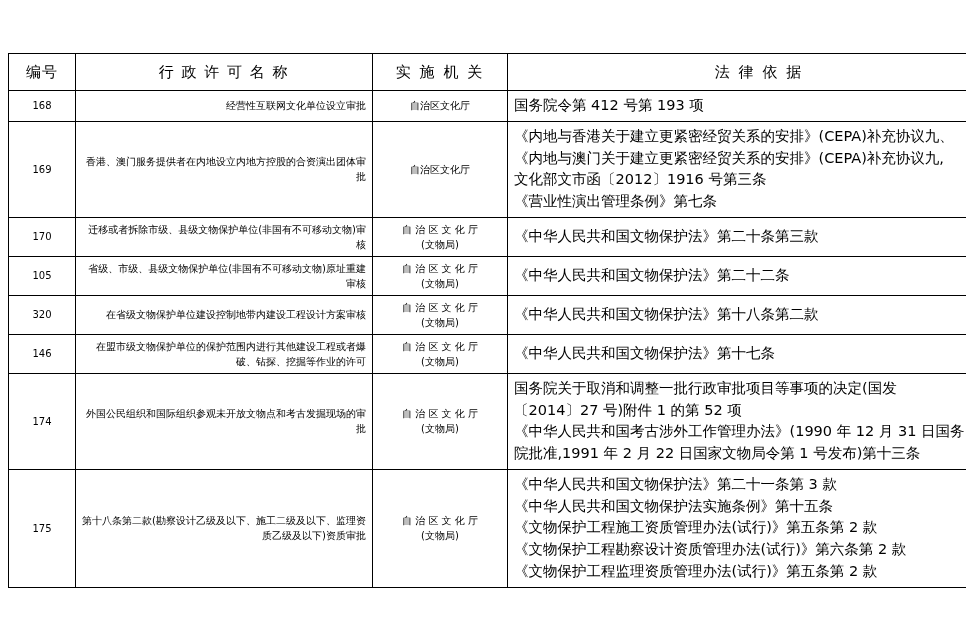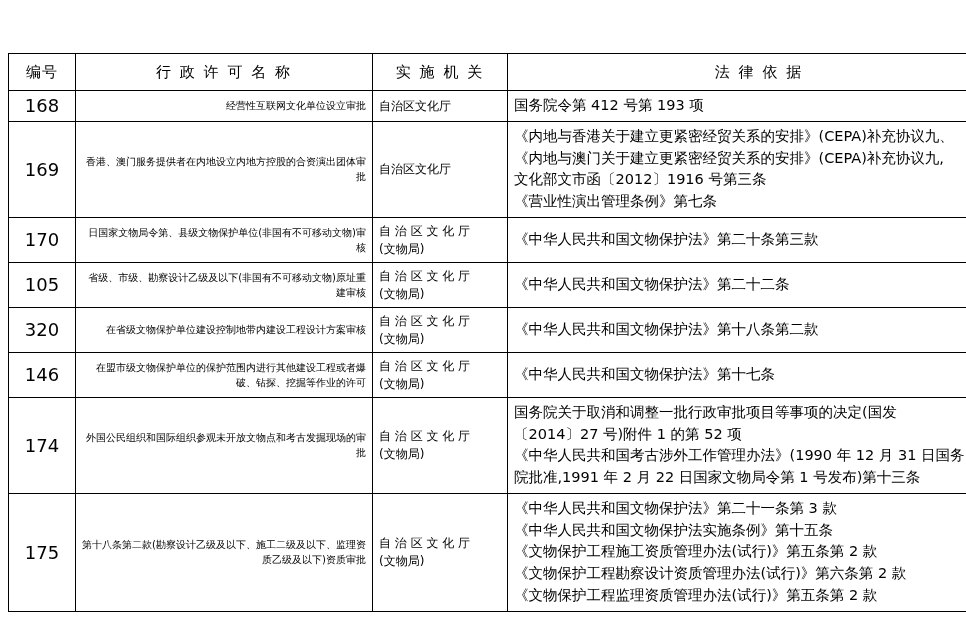--- a/index.html
+++ b/index.html
@@ -34,36 +34,37 @@
     font-weight: normal;
   }
   thead th {
     text-align: center;
     font-size: 15px;
     letter-spacing: 1px;
     height: 28px;
     padding: 3px 4px;
   }
   th.col-no    { width: 54px; }
-  th.col-name  { width: 284px; }
+  th.col-name  { width: 284px; font-family: Liberation Serif, serif; }
   th.col-org   { width: 122px; }
   th.col-law   { width: 490px; }
 
   td.cell-no {
     text-align: center;
-    font-size: 18px;
+    font-size: 10px;
   }
   td.cell-name {
     font-size: 10px;
     line-height: 1.5;
     text-align: right;
   }
   td.cell-org {
-    font-size: 12px;
+    font-size: 10px;
     line-height: 1.5;
+    text-align: center;
   }
   td.cell-law {
     font-size: 14.5px;
     line-height: 1.5;
     text-align: left;
   }
   .law-line {
     display: block;
     white-space: nowrap;
   }
@@ -102,33 +103,33 @@
         <td class="cell-law">
           <span class="law-line">《内地与香港关于建立更紧密经贸关系的安排》(CEPA)补充协议九、</span>
           <span class="law-line">《内地与澳门关于建立更紧密经贸关系的安排》(CEPA)补充协议九,</span>
           <span class="law-line">文化部文市函〔2012〕1916 号第三条</span>
           <span class="law-line">《营业性演出管理条例》第七条</span>
         </td>
       </tr>
 
       <tr>
         <td class="cell-no">170</td>
-        <td class="cell-name">日国家文物局令第、县级文物保护单位(非国有不可移动文物)审核</td>
+        <td class="cell-name">迁移或者拆除市级、县级文物保护单位(非国有不可移动文物)审核</td>
         <td class="cell-org">
           <span class="law-line">自 治 区 文 化 厅</span>
           <span class="law-line">(文物局)</span>
         </td>
         <td class="cell-law">
           <span class="law-line">《中华人民共和国文物保护法》第二十条第三款</span>
         </td>
       </tr>
 
       <tr>
         <td class="cell-no">105</td>
-        <td class="cell-name">省级、市级、勘察设计乙级及以下(非国有不可移动文物)原址重建审核</td>
+        <td class="cell-name">省级、市级、县级文物保护单位(非国有不可移动文物)原址重建审核</td>
         <td class="cell-org">
           <span class="law-line">自 治 区 文 化 厅</span>
           <span class="law-line">(文物局)</span>
         </td>
         <td class="cell-law">
           <span class="law-line">《中华人民共和国文物保护法》第二十二条</span>
         </td>
       </tr>
 
       <tr>

